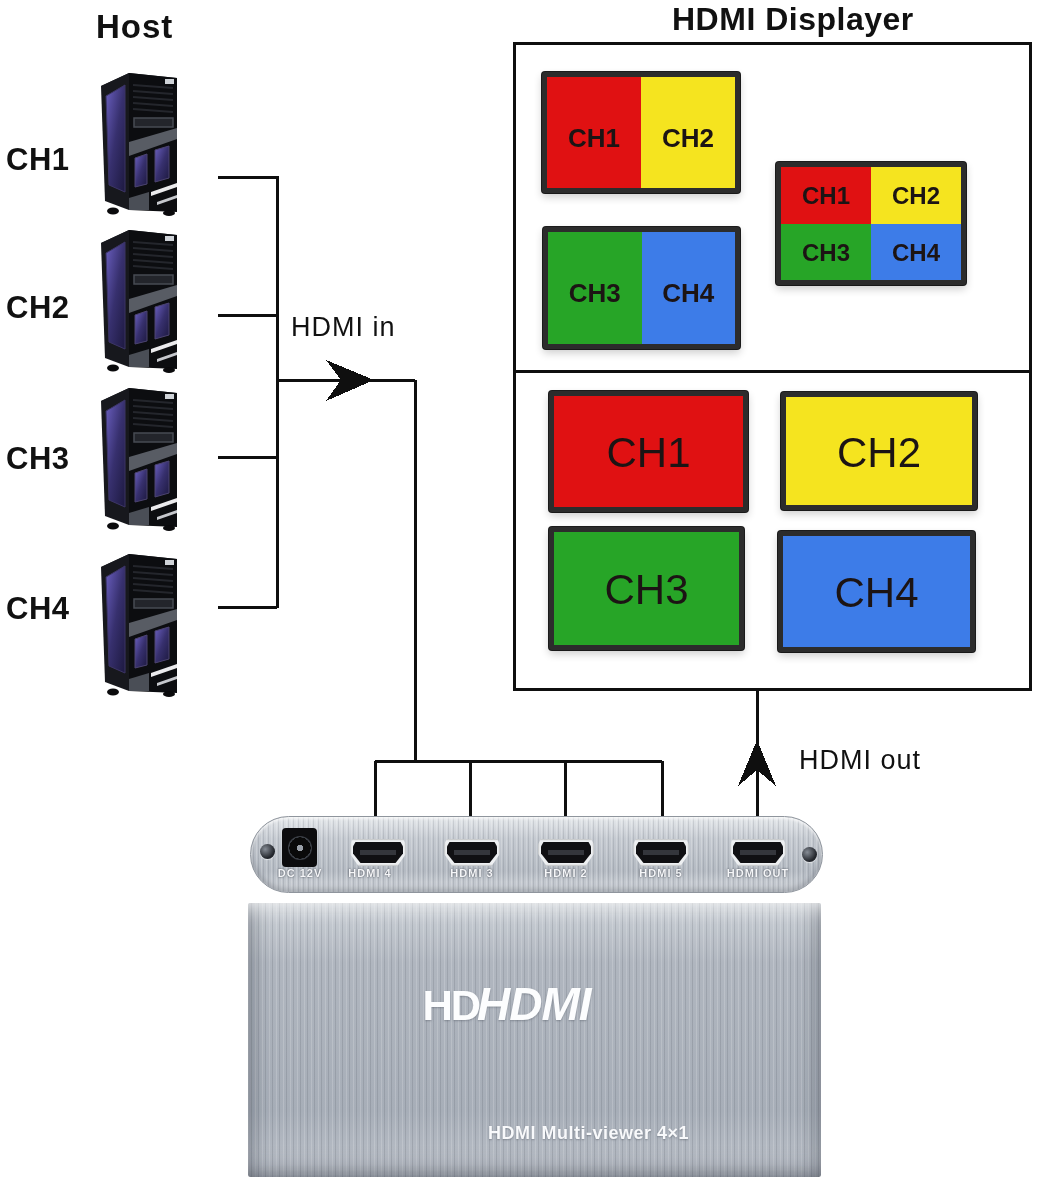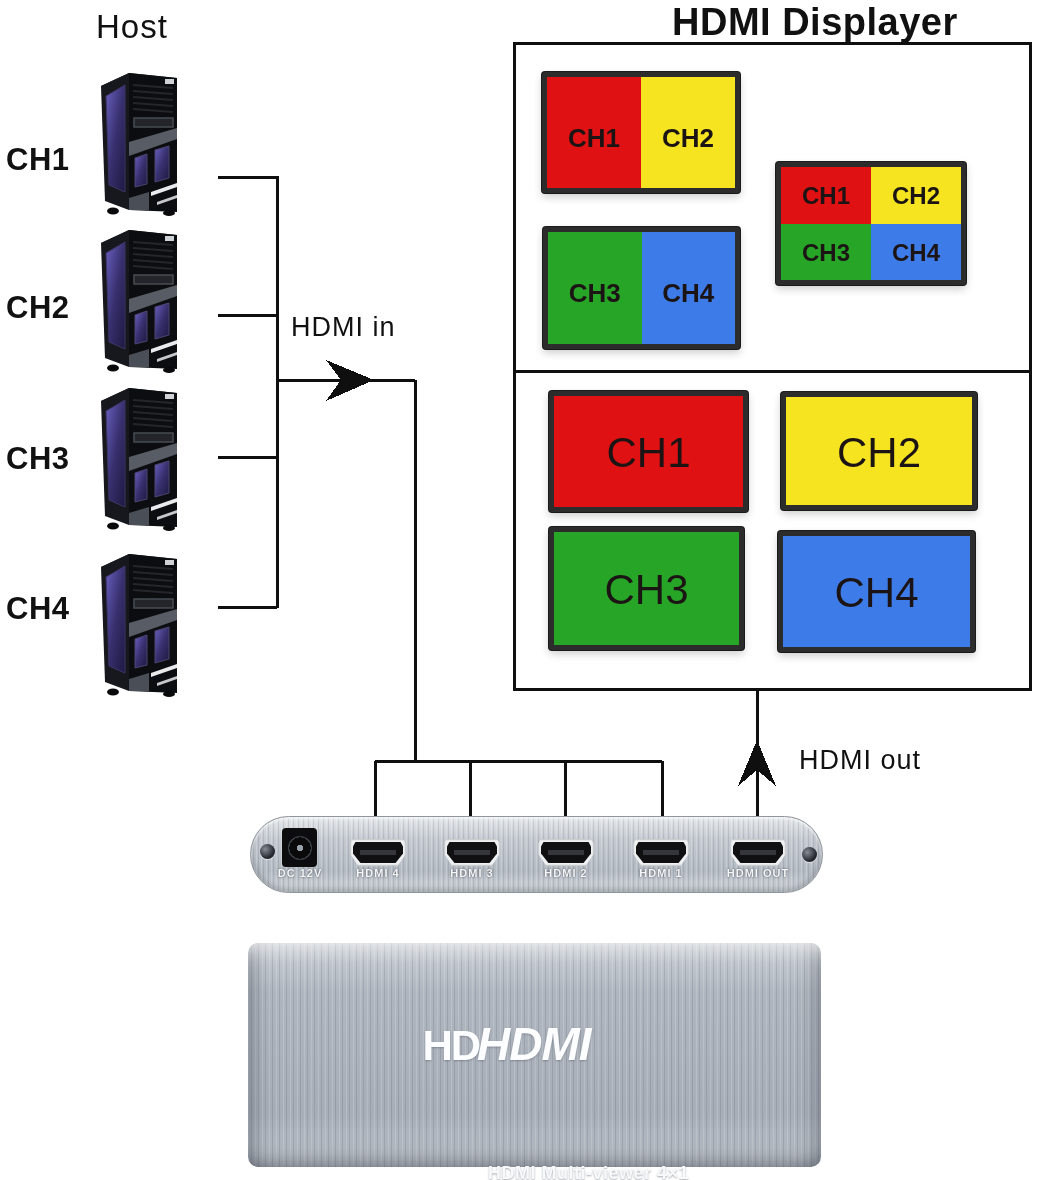--- a/index.html
+++ b/index.html
@@ -4,30 +4,30 @@
 <style>
   * { margin:0; padding:0; box-sizing:border-box; }
   html,body { background:#ffffff; }
   .canvas {
     position:relative; width:1044px; height:1180px; overflow:hidden;
     background:#ffffff; font-family:"Liberation Sans", sans-serif; color:#111;
   }
   .abs { position:absolute; }
 
   
-  .host-title { left:96px; top:8px; font-size:33px; font-weight:400; letter-spacing:1px; }
+  .host-title { left:96px; top:8px; font-size:33px; font-weight:700; letter-spacing:1px; }
   .ch-label { left:6px; width:62px; font-size:31px; font-weight:600; letter-spacing:0.5px; }
   .tower { width:92px; height:148px; left:92px; }
 
   
   .hdmi-in-label  { left:291px; top:312px; font-size:27px; font-weight:500; letter-spacing:1px; }
   .hdmi-out-label { left:799px; top:745px; font-size:27px; font-weight:500; letter-spacing:1px; }
 
   
-  .displayer-title { left:672px; top:1px; font-size:38px; font-weight:600; letter-spacing:0.5px; }
+  .displayer-title { left:672px; top:1px; font-size:32px; font-weight:600; letter-spacing:0.5px; }
   .displayer-box { left:513px; top:42px; width:519px; height:649px; border:3px solid #0f0f0f; background:#fff; }
   .displayer-divider { left:513px; top:370px; width:519px; height:3px; background:#0f0f0f; }
 
   .monitor {
     background:#2c2c2c; border-radius:3px; padding:5px;
     box-shadow:0 4px 9px rgba(0,0,0,0.20), 0 0 0 1px #1d1d1d;
   }
   .monitor .screen { width:100%; height:100%; display:flex; }
   .monitor .screen.quad { display:grid; grid-template-columns:1fr 1fr; grid-template-rows:1fr 1fr; }
   .cell {
@@ -84,31 +84,30 @@
     box-shadow:inset 0 0 2px #666;
   }
   .hdmi-port .opening {
     position:absolute; left:3px; right:3px; top:3px; bottom:3px; background:#101013;
     clip-path:polygon(5% 0, 95% 0, 100% 22%, 100% 55%, 85% 100%, 15% 100%, 0 55%, 0 22%);
   }
   .hdmi-port .tongue { position:absolute; left:10px; right:10px; top:11px; height:5px; background:#34363c; }
 
   
   .device-body {
-    left:248px; top:903px; width:573px; height:224px; border-radius:10px;
+    left:248px; top:903px; width:573px; height:274px; border-radius:2px;
     background:
       repeating-linear-gradient(90deg, rgba(255,255,255,0.17) 0 1px, rgba(255,255,255,0) 1px 3px,
         rgba(36,42,54,0.13) 3px 4px, rgba(255,255,255,0) 4px 7px),
       linear-gradient(180deg, #ccd1d7 0%, #b0b6bf 22%, #a7aeb8 76%, #bcc1c9 100%);
     box-shadow:
       inset 0 16px 20px -14px rgba(255,255,255,0.95),
       inset 0 -18px 24px -16px rgba(42,48,60,0.55),
       inset 16px 0 22px -16px rgba(42,48,60,0.5),
       inset -16px 0 22px -16px rgba(42,48,60,0.5);
-    margin-top: 40px;
   }
   .logo-row {
     position:absolute; left:0; right:56px; top:74px; display:flex;
     align-items:baseline; justify-content:center; color:#fcfdfe;
     text-shadow:0 1px 2px rgba(90,96,108,0.5);
   }
   .logo-hd   { font-size:42px; font-weight:700; letter-spacing:-2px; }
   .logo-script { font-family:"DejaVu Serif", serif; font-style:italic; font-weight:700; font-size:56px; margin:0 0 0 -3px; letter-spacing:-2px; }
   .logo-rest { font-style:italic; font-weight:700; font-size:46px; letter-spacing:-1px; margin-left:-2px; }
   .device-caption {
@@ -253,39 +252,39 @@
 
     <div class="abs dc-jack">
         <div class="barrel"></div>
       </div>
     <div class="panel-label" style="left:4px">DC 12V</div>
 
     <div class="hdmi-port" style="left:99px">
         <div class="opening"></div>
         <div class="tongue"></div>
       </div>
-    <div class="panel-label" style="left:82px">HDMI 4</div>
+    <div class="panel-label" style="left:74px">HDMI 4</div>
 
     <div class="hdmi-port" style="left:193px">
         <div class="opening"></div>
         <div class="tongue"></div>
       </div>
     <div class="panel-label" style="left:176px">HDMI 3</div>
 
     <div class="hdmi-port" style="left:287px">
         <div class="opening"></div>
         <div class="tongue"></div>
       </div>
     <div class="panel-label" style="left:270px">HDMI 2</div>
 
     <div class="hdmi-port" style="left:382px">
         <div class="opening"></div>
         <div class="tongue"></div>
       </div>
-    <div class="panel-label" style="left:365px">HDMI 1</div>
+    <div class="panel-label" style="left:365px">HDMI 5</div>
 
     <div class="hdmi-port" style="left:479px">
         <div class="opening"></div>
         <div class="tongue"></div>
       </div>
     <div class="panel-label" style="left:462px">HDMI OUT</div>
   </div>
 
   <div class="abs device-body">
     <div class="logo-row">

